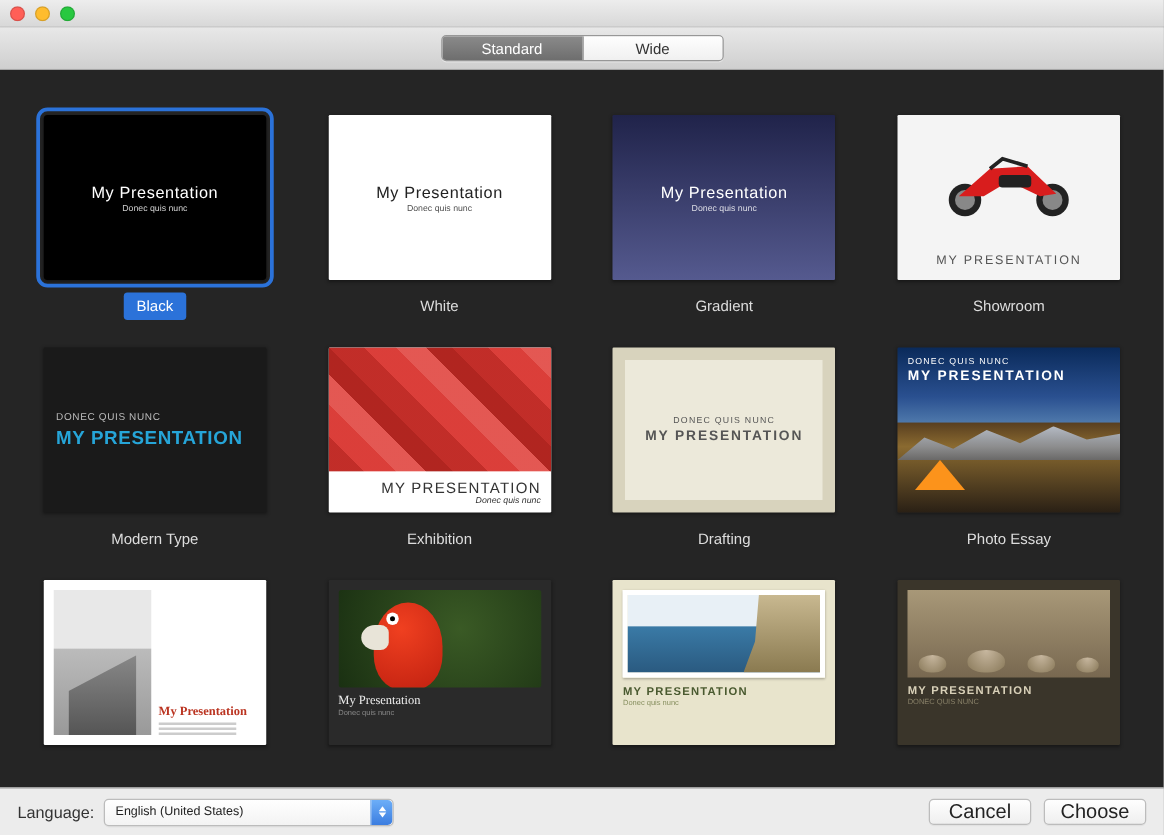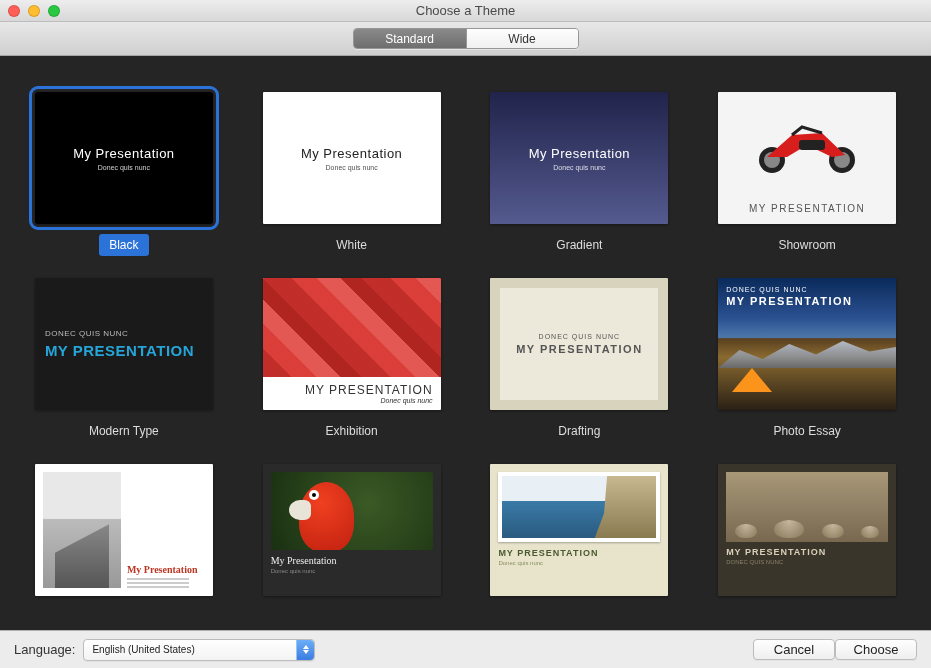--- a/index.html
+++ b/index.html
@@ -197,37 +197,37 @@
     .lang-select .chev::before, .lang-select .chev::after{
       content:""; width:0;height:0; border-left:3px solid transparent; border-right:3px solid transparent;
     }
     .lang-select .chev::before{ border-bottom:4px solid #fff;}
     .lang-select .chev::after{ border-top:4px solid #fff;}
     .spacer{flex:1;}
     .btn {
       height:21px; min-width:82px; padding:0 12px;
       border:1px solid #bcbcbc; border-radius:4px;
       background:linear-gradient(#fefefe,#efefef);
-      font-size:13px; color:#222;
+      font-size:16px; color:#222;
       display:flex; align-items:center; justify-content:center;
+      margin-left:10px;
       box-shadow:0 1px 0 rgba(0,0,0,0.04);
     }
     
     .moto{width:120px;height:60px;}
   </style>
 </head>
 <body>
 
 <div class="titlebar">
   <div class="traffic-lights">
     <div class="tl red"></div>
     <div class="tl yellow"></div>
     <div class="tl green"></div>
   </div>
-  <div class="titlebar-title">Choose a Theme</div>
 </div>
 
 <div class="toolbar">
   <div class="segment">
     <div class="segment-btn active">Standard</div>
     <div class="segment-btn inactive">Wide</div>
   </div>
 </div>
 
 <div class="grid-area">

